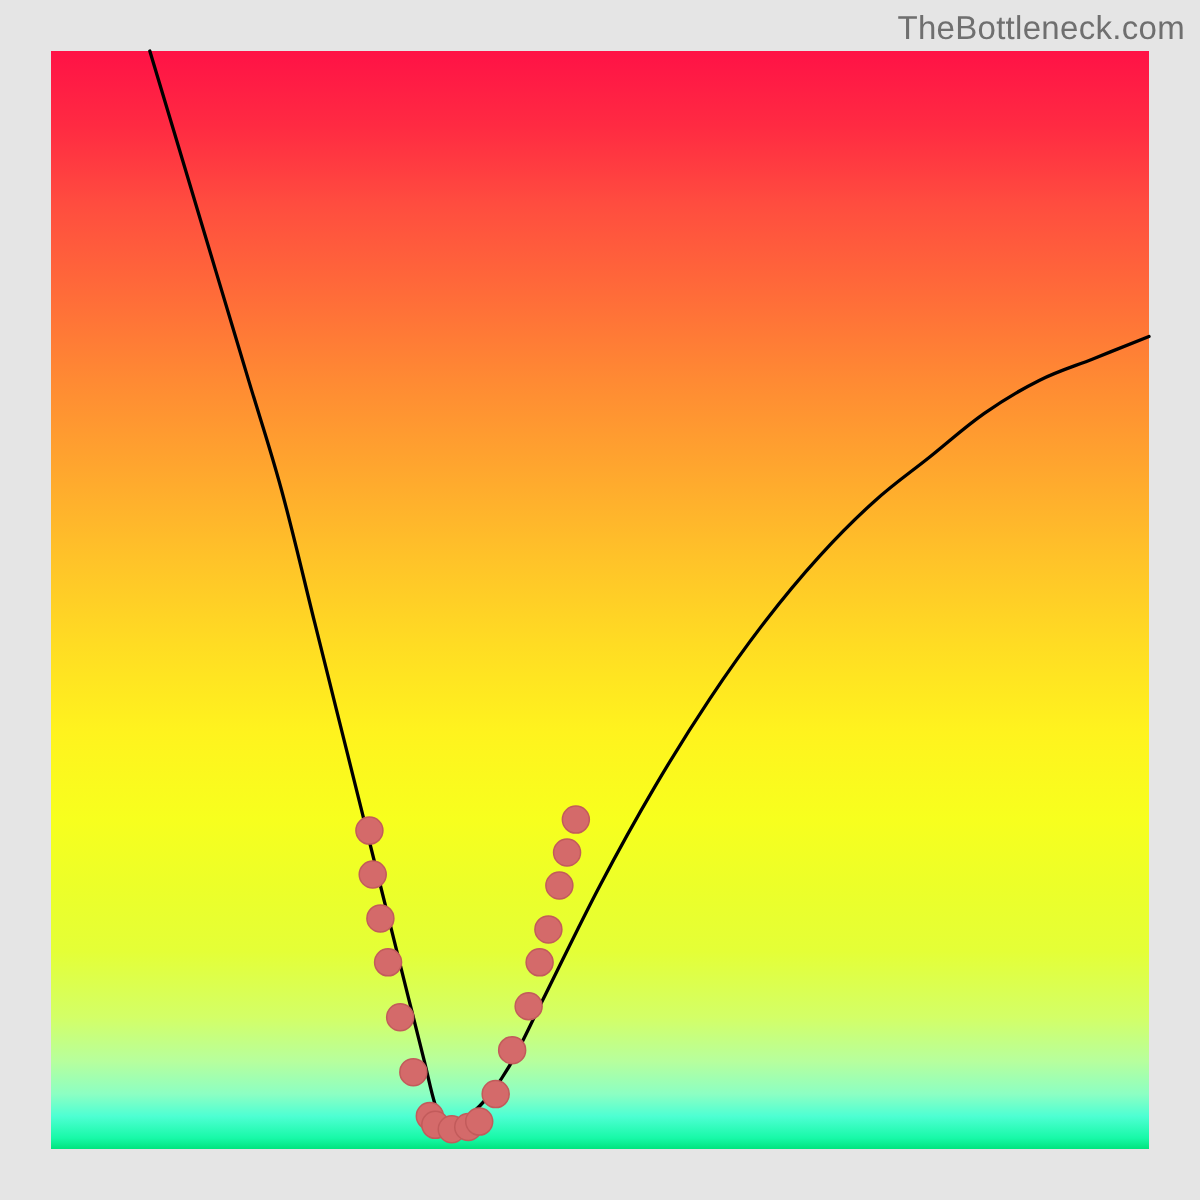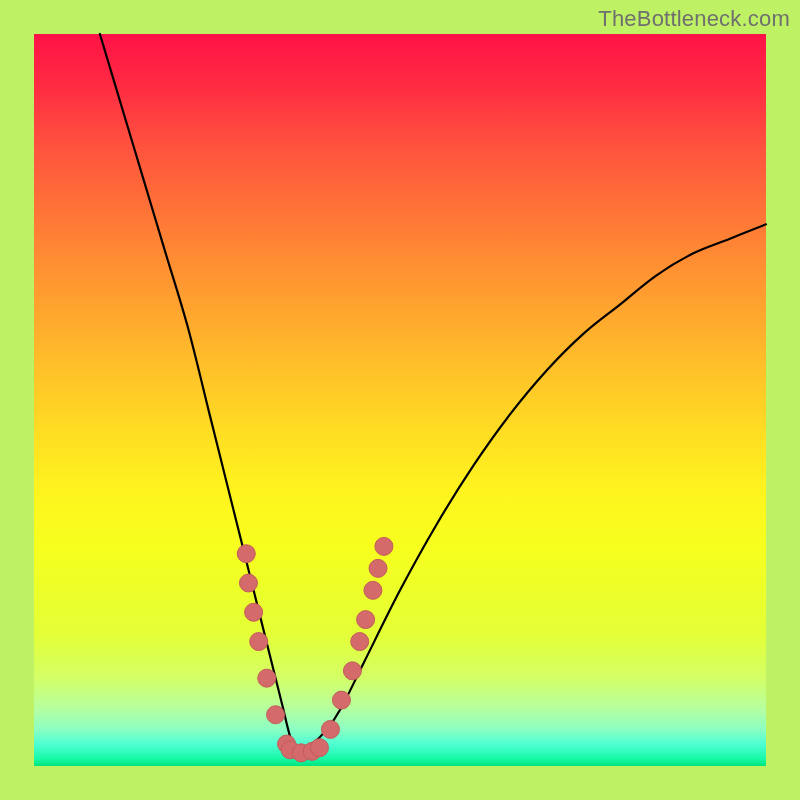--- a/index.html
+++ b/index.html
@@ -8,21 +8,21 @@
     width: 800px;
     height: 800px;
     background: #000;
     font-family: Arial, Helvetica, sans-serif;
     overflow: hidden;
   }
   .stage {
     position: relative;
     width: 800px;
     height: 800px;
-    background: #bef264;
+    background: #e5e5e5;
   }
   .plot {
     position: absolute;
     left: 34px;
     top: 34px;
     width: 732px;
     height: 732px;
     background: linear-gradient(to bottom,
       #ff1246 0%,
       #ff2b42 7%,

